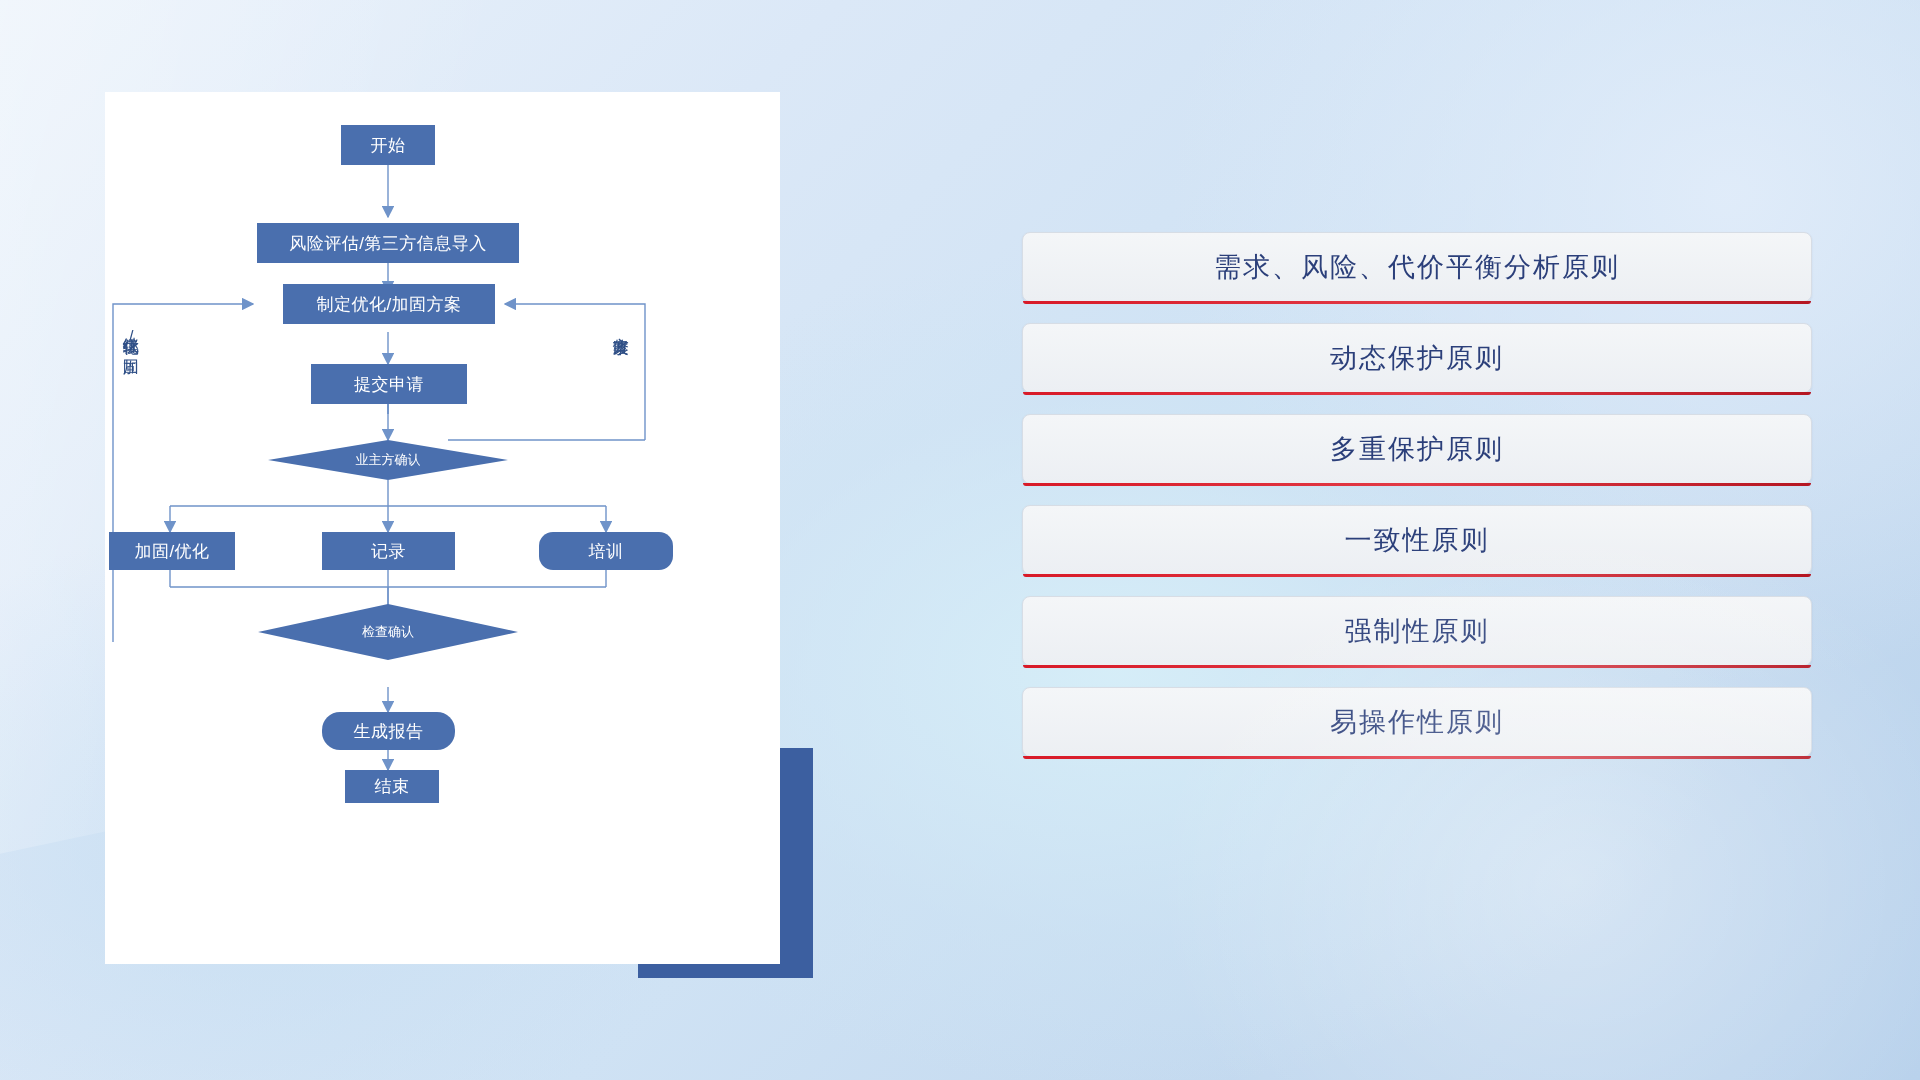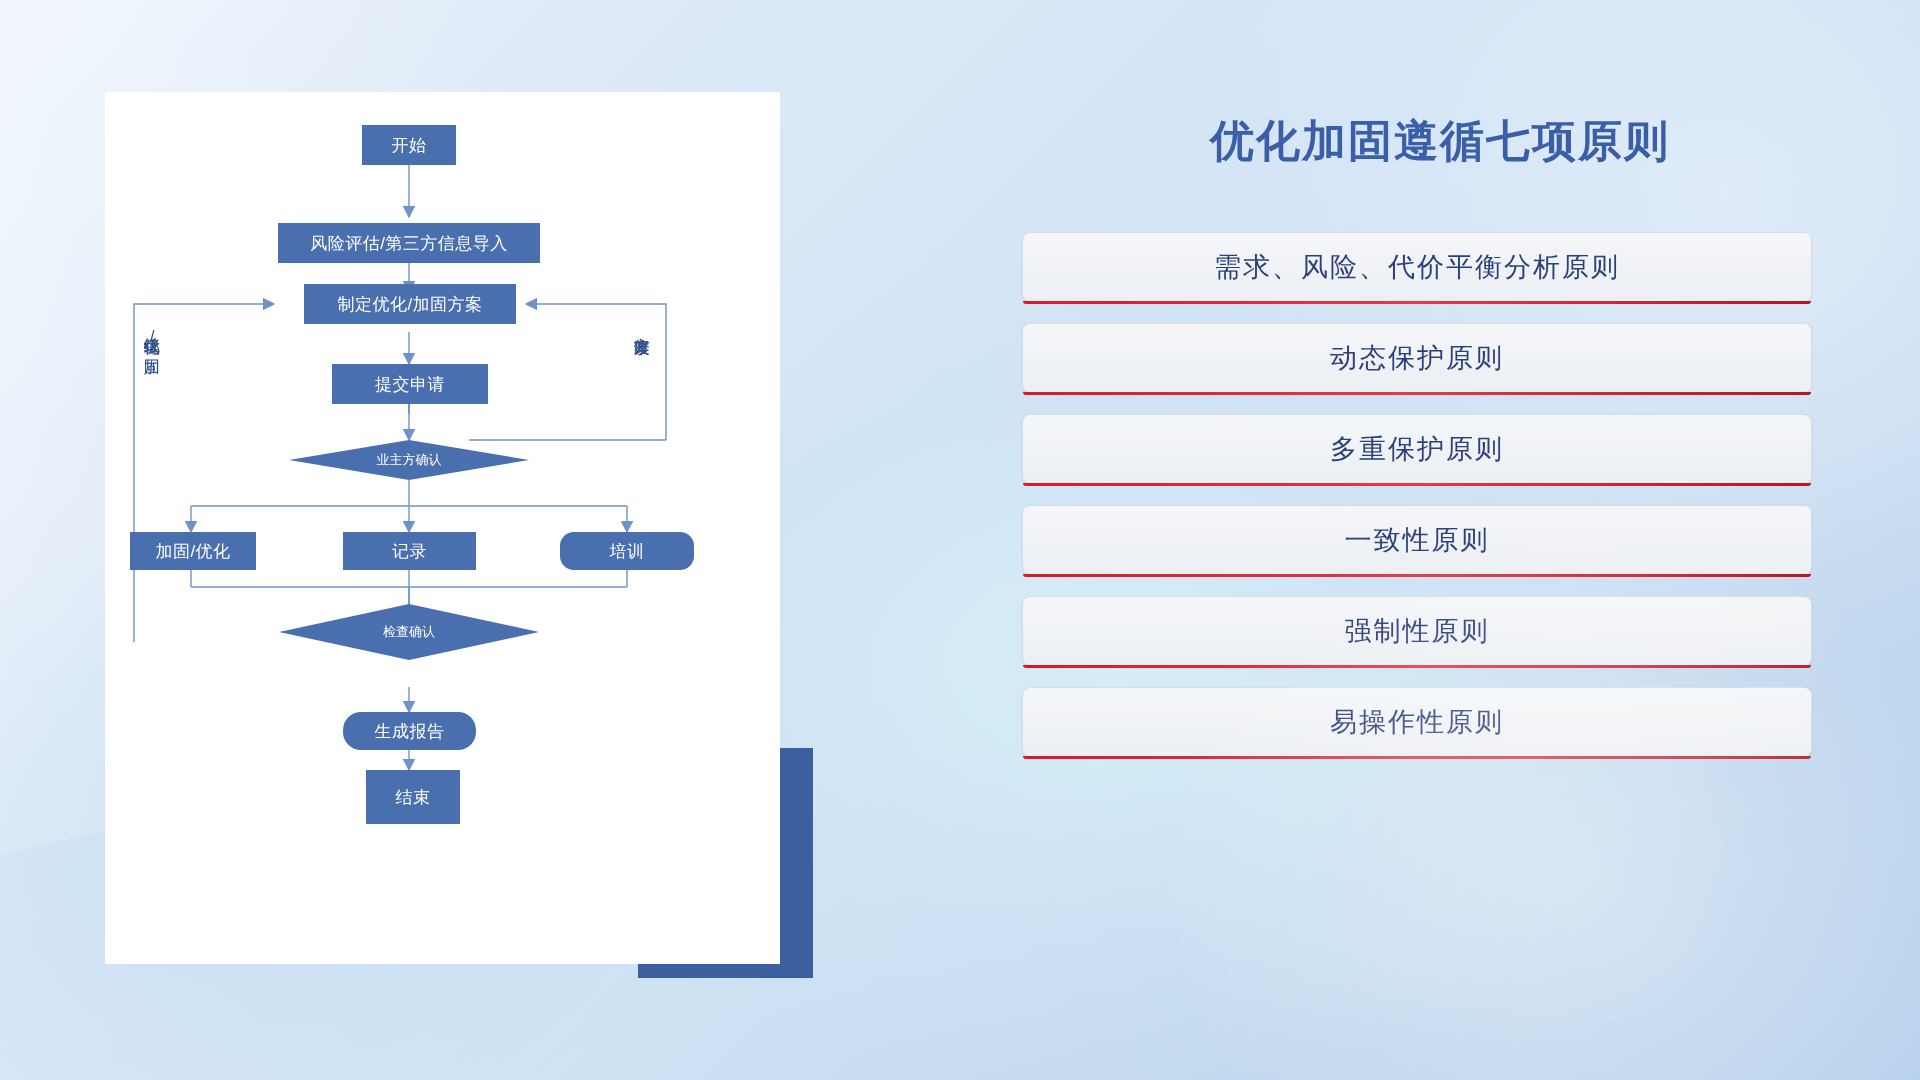--- a/index.html
+++ b/index.html
@@ -53,21 +53,21 @@
   .card {
     position: absolute;
     left: 105px;
     top: 92px;
     width: 675px;
     height: 872px;
     background: #ffffff;
     z-index: 2;
   }
 
-  .fc { position: absolute; left: 0; top: 0; width: 675px; height: 872px; margin-left: 21px; }
+  .fc { position: absolute; left: 0; top: 0; width: 675px; height: 872px; }
   .fc svg { position: absolute; left: 0; top: 0; }
 
   .node {
     position: absolute;
     box-sizing: border-box;
     background: #4a6fae;
     color: #ffffff;
     font-size: 17px;
     display: flex;
     align-items: center;
@@ -240,32 +240,31 @@
       </div>
 
       <div class="diamond-label" style="left:183px; top:528px; width:200px; height:24px;">
         <span>检查确认</span>
       </div>
 
       <div class="node" style="left:217px; top:620px; width:133px; height:38px;border-radius:18px;">
         <span>生成报告</span>
       </div>
 
-      <div class="node" style="left:240px; top:678px; width:94px; height:54px;">
+      <div class="node" style="left:240px; top:678px; width:94px; height:33px;">
         <span>结束</span>
       </div>
 
       <div class="vlabel" style="left:17px; top:232px; height:130px;">继续优化/加固</div>
 
       <div class="vlabel" style="left:507px; top:232px; height:95px;">方案修改</div>
 
     </div>
   </div>
 
-  <div class="right-title">优化加固遵循七项原则</div>
 
   <div class="principles">
     <div class="pbar">
         <span>需求、风险、代价平衡分析原则</span>
       </div>
     <div class="pbar">
         <span>动态保护原则</span>
       </div>
     <div class="pbar">
         <span>多重保护原则</span>

